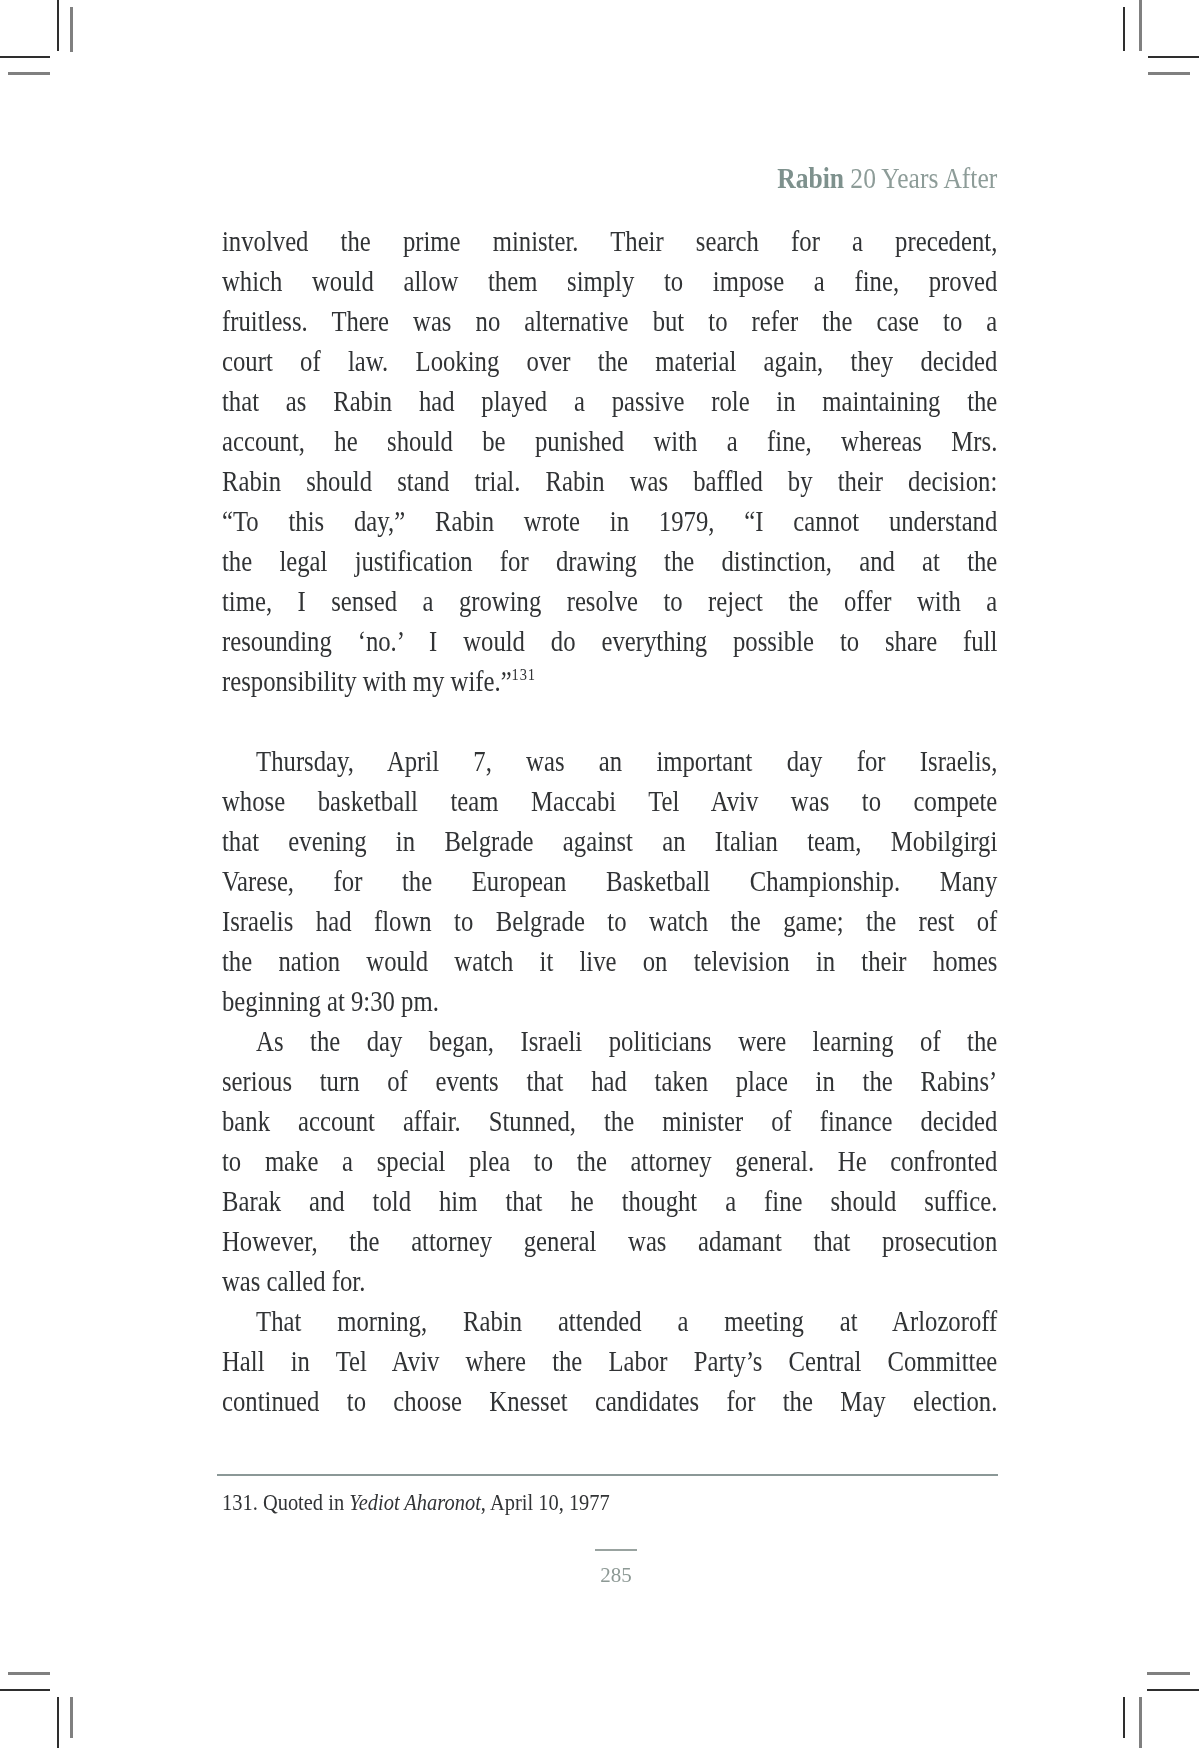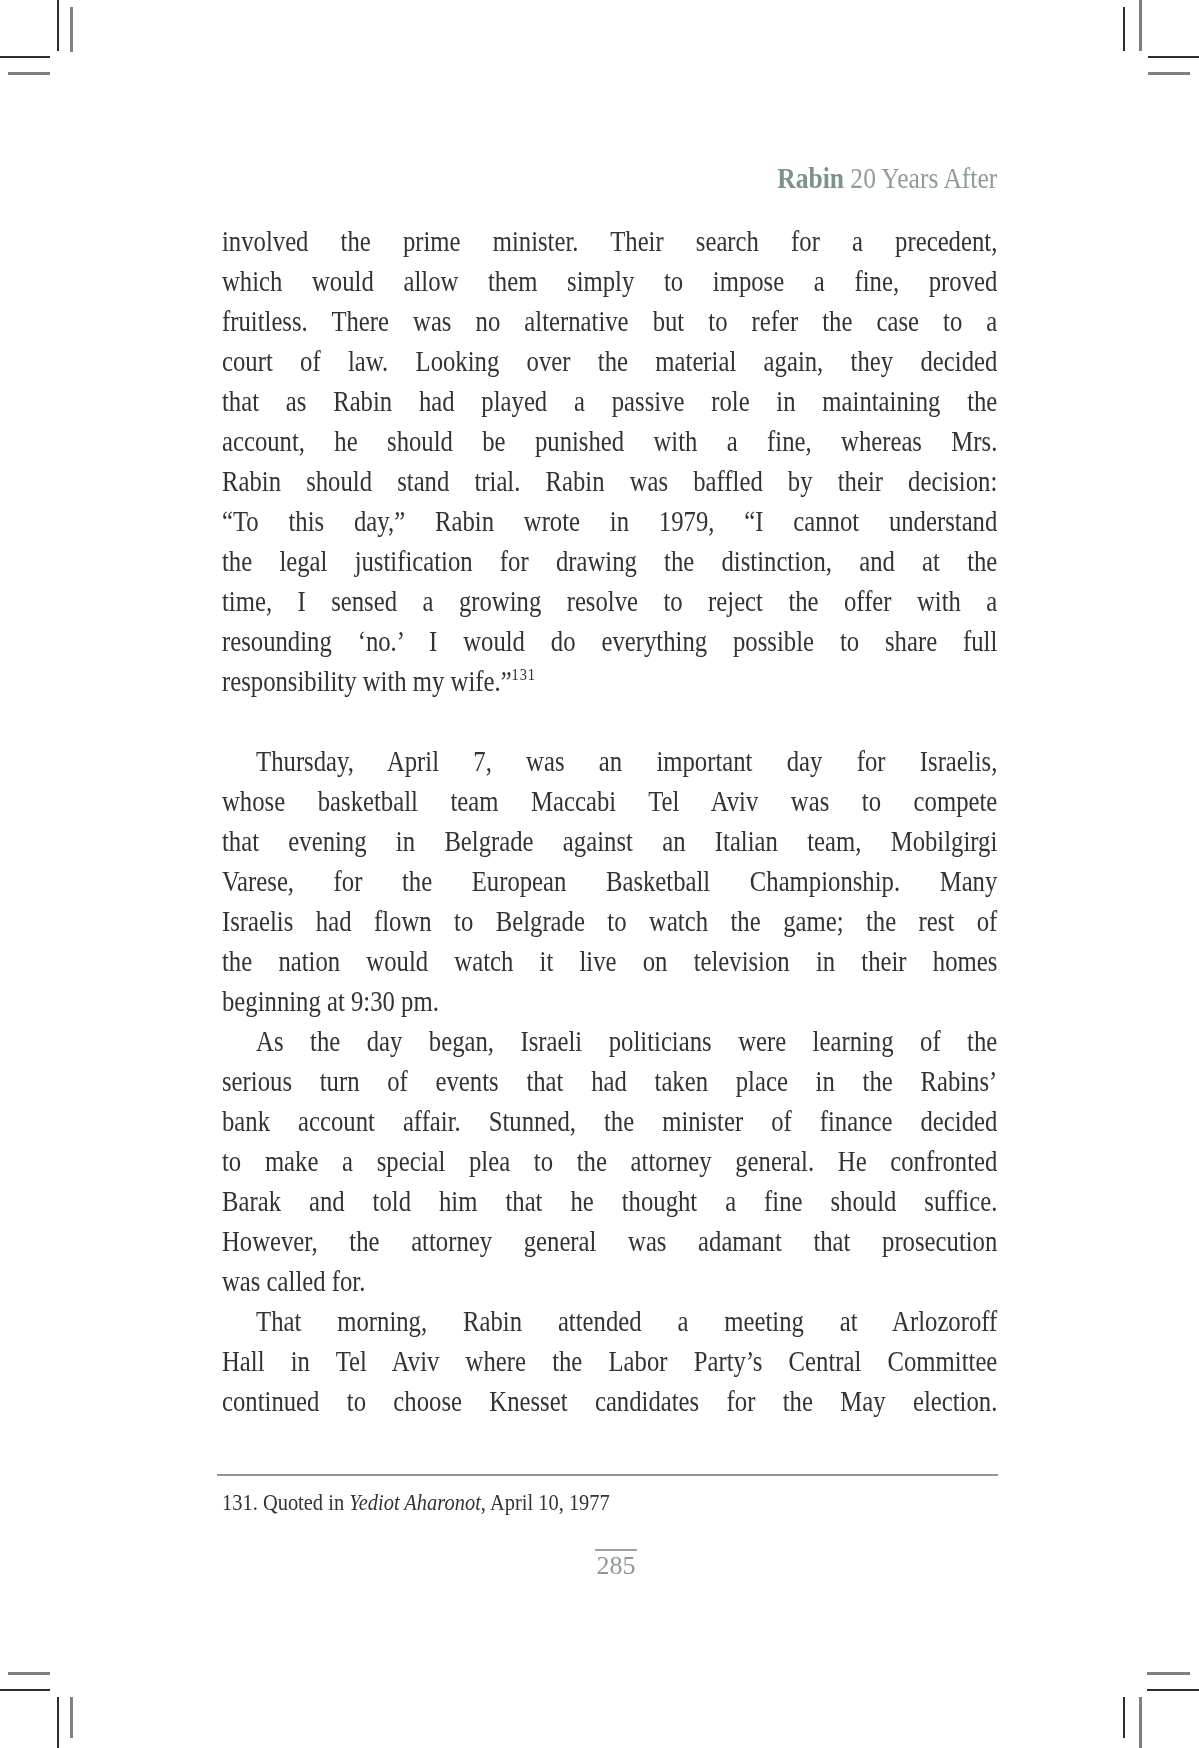--- a/index.html
+++ b/index.html
@@ -71,21 +71,21 @@
 
   
   .page-number-block {
     position: absolute;
     left: 592px; top: 1549px;
     width: 48px;
     text-align: center;
     color: var(--c-pn, #8d9995);
   }
   .pn-rule { height: 2px; margin: 0 3px; background: var(--c-pn-rule, #99a3a0); }
-  .pn { font-size: 26px; line-height: 28px; margin-top: 1px; }
+  .pn { font-size: 21px; line-height: 28px; margin-top: 10px; }
 
   
   .crop { position: absolute; }
   .crop-d { background: var(--c-crop-dark, #2e2e2e); }
   .crop-l { background: var(--c-crop-light, #808080); }
 
   .tl-v1 { left: 57px;   top: 0;      width: 2px;  height: 51px; }
   .tl-v2 { left: 70px;   top: 7px;    width: 3px;  height: 45px; }
   .tl-h1 { left: 0;      top: 56px;   width: 50px; height: 2px;  }
   .tl-h2 { left: 8px;    top: 72px;   width: 42px; height: 3px;  }

